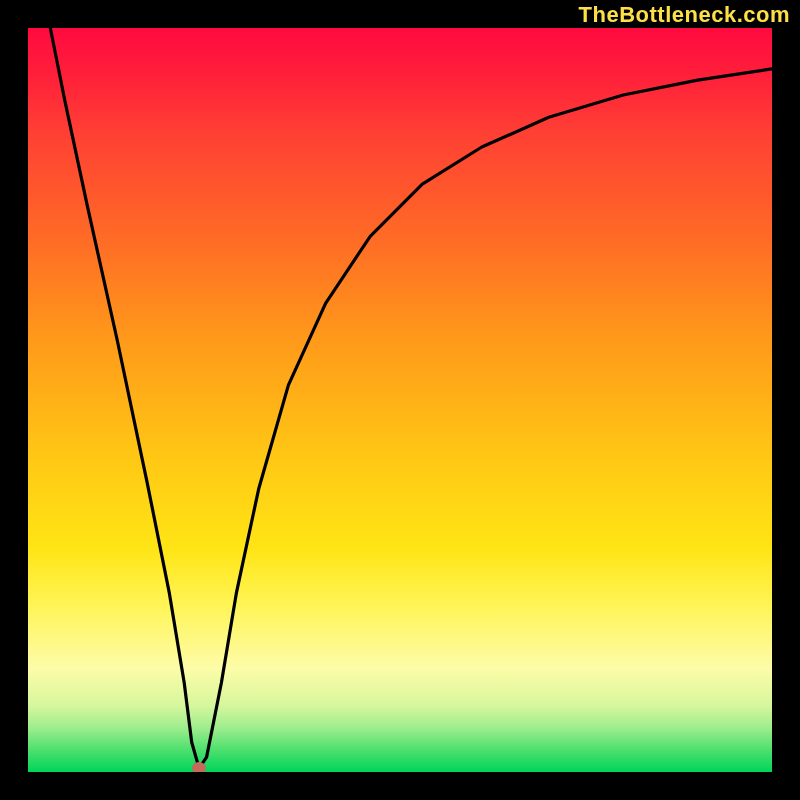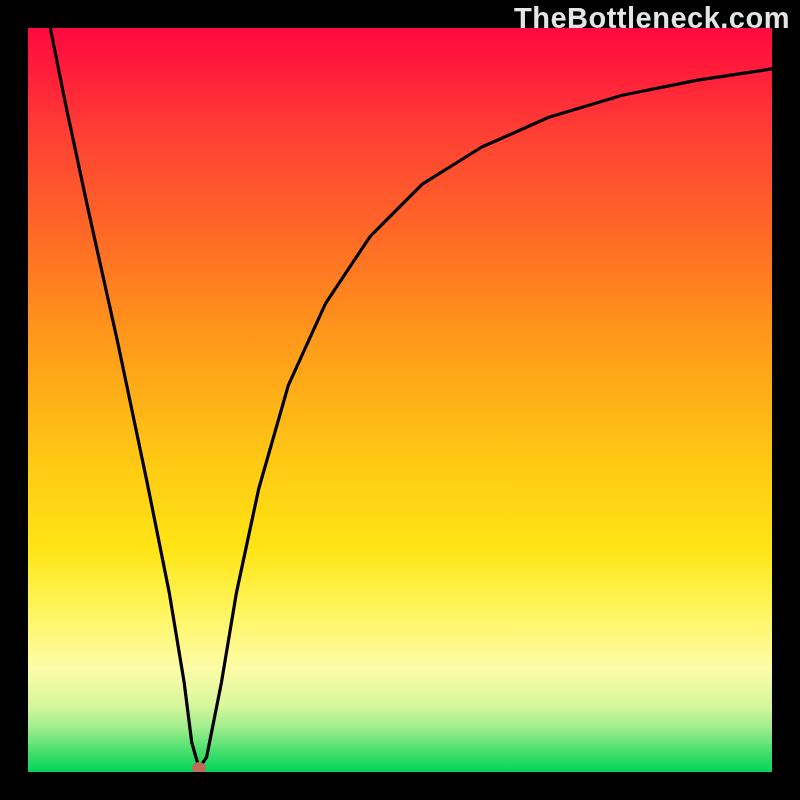--- a/index.html
+++ b/index.html
@@ -13,22 +13,22 @@
   .outer {
     width: 800px;
     height: 800px;
     background: #000;
     position: relative;
   }
   .watermark {
     position: absolute;
     top: 2px;
     right: 10px;
-    color: #e5e5e5;
-    font-size: 29px;
+    color: #fde047;
+    font-size: 22px;
     font-weight: 600;
     letter-spacing: 0.5px;
     z-index: 10;
   }
   .plot {
     position: absolute;
     left: 28px;
     top: 28px;
     width: 744px;
     height: 744px;

